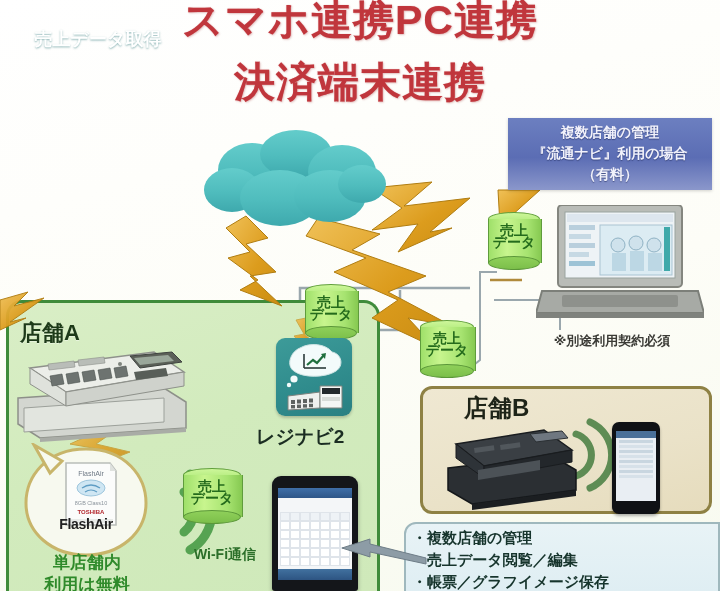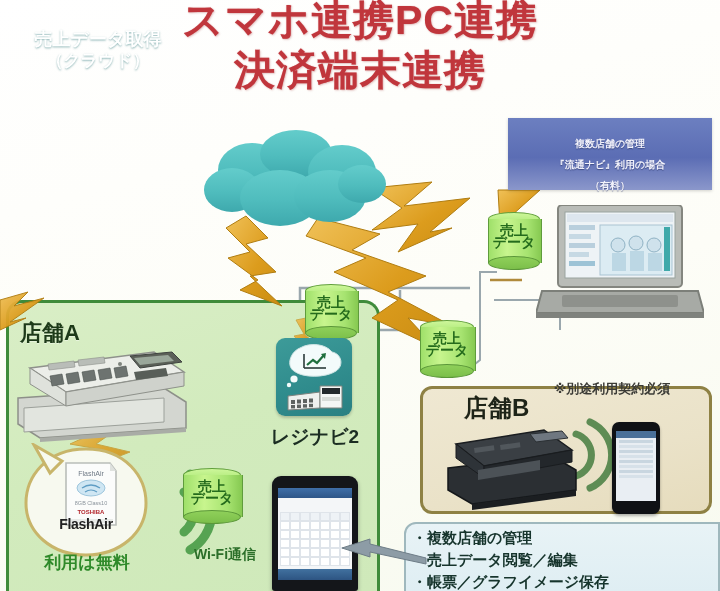--- a/index.html
+++ b/index.html
@@ -14,52 +14,52 @@
     background:linear-gradient(165deg,#ffffff 0%,#fdfdf7 55%,#f7faef 100%);}
 
   
   .title-wrap{position:absolute;left:0;top:-4px;width:720px;text-align:center;z-index:30;}
   .title-line{
     font-size:41px;font-weight:bold;letter-spacing:1px;line-height:48px;
     color:#c0363c;
     text-shadow:0 0 1px rgba(192,54,60,.45), 1px 1px 2px rgba(150,40,45,.25);
     white-space:nowrap;
   }
-  .title-line.l2{margin-top:2px;}
+  .title-line.l2{margin-top:14px;}
 
   
   .cloud{position:absolute;left:196px;top:128px;width:196px;height:100px;z-index:12;}
   .cloud svg{display:block;}
   .cloud-label{
     position:absolute;left:0;top:28px;width:196px;text-align:center;
     color:#ffffff;font-weight:bold;font-size:18px;line-height:22px;
     text-shadow:0 1px 2px rgba(0,90,95,.45);
     z-index:13;
   }
   .cloud-label .l2{font-size:17px;}
 
   
   .bluebox{
     position:absolute;left:508px;top:118px;width:204px;height:72px;
     background:linear-gradient(180deg,#6c7fc0 0%,#5b6db4 55%,#8b97cb 100%);
     z-index:14;
     box-shadow:0 1px 3px rgba(0,0,0,.18);
   }
   .bluebox .t{
-    color:#f2f2fb;font-weight:bold;font-size:10px;line-height:21px;text-align:center;
-    padding-top:15px;
+    color:#f2f2fb;font-weight:bold;font-size:14px;line-height:21px;text-align:center;
+    padding-top:4px;
     text-shadow:0 1px 1px rgba(30,40,90,.55);
     filter:blur(.25px);
   }
 
   
   .laptop{position:absolute;left:536px;top:205px;width:168px;height:124px;z-index:13;}
   .laptop-note{
     position:absolute;left:508px;top:332px;width:208px;text-align:center;
-    font-size:13px;font-weight:bold;color:#3b3b36;letter-spacing:0px;z-index:14;margin-top:48px;
+    font-size:13px;font-weight:bold;color:#3b3b36;letter-spacing:0px;z-index:14;
   }
 
   
   .storeA{
     position:absolute;left:6px;top:300px;width:374px;height:291px;
     background:linear-gradient(160deg,#d9eec6 0%,#d2ebbd 45%,#cfe9ba 100%);
     border:3px solid #3f8b3a;
     border-radius:16px 16px 0 0;
     border-bottom:none;
     box-sizing:border-box;
@@ -146,21 +146,21 @@
   }
   .wifi-arcs{position:absolute;left:168px;top:462px;width:110px;height:100px;z-index:12;}
 
   
   .appicon{
     position:absolute;left:276px;top:338px;width:76px;height:78px;z-index:15;
     background:linear-gradient(160deg,#3d9b99 0%,#2f8b8c 60%,#2a8082 100%);
     border-radius:9px;box-shadow:0 2px 3px rgba(0,0,0,.2);
   }
   .appicon-label{
-    position:absolute;left:256px;top:424px;width:118px;text-align:center;z-index:18;
+    position:absolute;left:256px;top:424px;width:118px;z-index:18;
     font-size:19px;font-weight:bold;color:#1b2d22;letter-spacing:0px;
   }
 
   
   .tablet{
     position:absolute;left:272px;top:476px;width:86px;height:115px;z-index:17;
     background:#14161a;border-radius:9px 9px 3px 3px;
     box-shadow:0 2px 4px rgba(0,0,0,.3);
   }
   .tablet .scr{position:absolute;left:6px;top:12px;width:74px;height:92px;background:#f4f6f8;overflow:hidden;}
@@ -264,21 +264,20 @@
         <ellipse cx="146" cy="44" rx="34" ry="27"></ellipse>
         <ellipse cx="36" cy="62" rx="28" ry="22"></ellipse>
         <ellipse cx="84" cy="70" rx="40" ry="28"></ellipse>
         <ellipse cx="134" cy="68" rx="36" ry="26"></ellipse>
         <ellipse cx="166" cy="56" rx="24" ry="19"></ellipse>
       </g>
     </svg>
   </div>
   <div class="cloud-label">
     <div>売上データ取得</div>
-    <div class="l2">（クラウド）</div>
   </div>
 
   <div class="bluebox">
     <div class="t blurtext">
       <div>複数店舗の管理</div>
       <div>『流通ナビ』利用の場合</div>
       <div>（有料）</div>
     </div>
   </div>
 
@@ -404,20 +403,21 @@
       <ellipse cx="69" cy="45" rx="14" ry="8" fill="#cfe6f3" stroke="#9ec6dd" stroke-width="1"></ellipse>
       <path d="M60 45 q9 -6 18 0" fill="none" stroke="#5f9dc4" stroke-width="1.4"></path>
       <path d="M63 49 q6 -4 12 0" fill="none" stroke="#5f9dc4" stroke-width="1.2"></path>
       <text x="69" y="62" font-family="Liberation Sans, sans-serif" font-size="5.5" fill="#8a939c" text-anchor="middle">8GB Class10</text>
       <text x="69" y="71" font-family="Liberation Sans, sans-serif" font-size="6" fill="#b3262d" text-anchor="middle" font-weight="bold">TOSHIBA</text>
       <rect x="47" y="76" width="44" height="4" fill="#e8ebe8"></rect>
     </svg>
   </div>
   <div class="fa-label">FlashAir</div>
   <div class="freeText">
+    <div>単店舗内</div>
     <div>利用は無料</div>
   </div>
 
   <div class="appicon">
     <svg width="76" height="78" viewBox="0 0 76 78">
 
       <path d="M24 10 C34 4 50 6 56 14 C66 16 68 28 60 33 C50 40 26 40 18 33 C10 28 14 14 24 10 Z" fill="#f3fbfb" stroke="#cfe4e4" stroke-width="1"></path>
       <circle cx="18" cy="41" r="3.6" fill="#f3fbfb"></circle>
       <circle cx="13" cy="47" r="2.2" fill="#f3fbfb"></circle>
 

